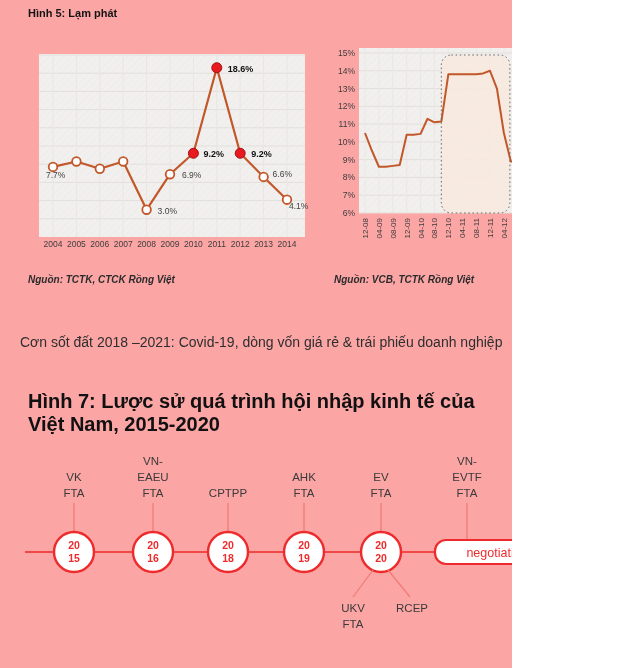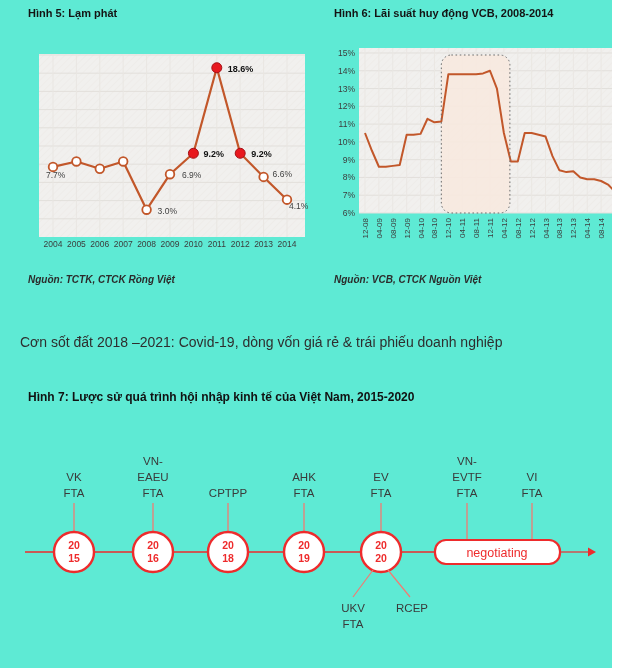--- a/index.html
+++ b/index.html
@@ -1,37 +1,36 @@
 <!DOCTYPE html>
 <html><head>
 <meta charset="utf-8">
 <style>
   html,body{margin:0;padding:0;background:#fff;}
   body{width:640px;height:668px;font-family:"Liberation Sans",sans-serif;}
-  .page{position:relative;width:612px;height:668px;background:#5eead4;overflow:hidden;}
+  .page{position:relative;width:512px;height:668px;background:#fca5a5;overflow:hidden;}
   .fig-title{position:absolute;font-size:11px;font-weight:bold;color:#141414;letter-spacing:0;}
   .t5{left:28px;top:7px;}
   .t6{left:334px;top:7px;}
   svg{position:absolute;display:block;}
   #chart5{left:25px;top:45px;}
   #chart6{left:330px;top:40px;}
   #chart7{left:0px;top:430px;}
   .source{position:absolute;font-size:10px;font-style:italic;font-weight:bold;color:#2b2b2b;}
   .s5{left:28px;top:274px;}
   .s6{left:334px;top:274px;}
   .s7{left:28px;top:646px;}
   .heading{position:absolute;left:20px;top:334px;width:600px;font-size:14px;color:#2e2e2e;}
-  .fig7-title{position:absolute;left:28px;top:390px;font-size:12px;font-weight:bold;color:#111;}
+  .fig7-title{position:absolute;left:28px;top:390px;font-size:20px;font-weight:bold;color:#111;}
 </style>
 </head>
 <body>
 
 <div class="page">
   <div class="fig-title t5">Hình 5: Lạm phát</div>
-  <div class="fig-title t6">Hình 6: Lãi suất huy động VCB, 2008-2014</div>
   <svg id="chart5" width="300" height="215">
       <defs>
         <pattern id="h5" width="5" height="5" patternUnits="userSpaceOnUse" patternTransform="rotate(45)">
           <line x1="0" y1="0" x2="0" y2="5" stroke="#eceae6" stroke-width="1.2"></line>
         </pattern>
       </defs>
       <rect x="14" y="9" width="266" height="183" fill="#f1f0ee"></rect>
       <rect x="14" y="9" width="266" height="183" fill="url(#h5)"></rect>
       <line x1="14" y1="173.8" x2="280" y2="173.8" stroke="#e2dfdb" stroke-width="1"></line>
       <line x1="14" y1="155.6" x2="280" y2="155.6" stroke="#e2dfdb" stroke-width="1"></line>
@@ -150,21 +149,21 @@
       <text x="190.79000000000002" y="178" font-size="8" fill="#3c3c3c" text-anchor="end" font-family="&quot;Liberation Sans&quot;,sans-serif" transform="rotate(-90 190.79000000000002 178)">08-12</text>
       <text x="204.68" y="178" font-size="8" fill="#3c3c3c" text-anchor="end" font-family="&quot;Liberation Sans&quot;,sans-serif" transform="rotate(-90 204.68 178)">12-12</text>
       <text x="218.57" y="178" font-size="8" fill="#3c3c3c" text-anchor="end" font-family="&quot;Liberation Sans&quot;,sans-serif" transform="rotate(-90 218.57 178)">04-13</text>
       <text x="232.46" y="178" font-size="8" fill="#3c3c3c" text-anchor="end" font-family="&quot;Liberation Sans&quot;,sans-serif" transform="rotate(-90 232.46 178)">08-13</text>
       <text x="246.35000000000002" y="178" font-size="8" fill="#3c3c3c" text-anchor="end" font-family="&quot;Liberation Sans&quot;,sans-serif" transform="rotate(-90 246.35000000000002 178)">12-13</text>
       <text x="260.24" y="178" font-size="8" fill="#3c3c3c" text-anchor="end" font-family="&quot;Liberation Sans&quot;,sans-serif" transform="rotate(-90 260.24 178)">04-14</text>
       <text x="274.13" y="178" font-size="8" fill="#3c3c3c" text-anchor="end" font-family="&quot;Liberation Sans&quot;,sans-serif" transform="rotate(-90 274.13 178)">08-14</text>
       <text x="288.02" y="178" font-size="8" fill="#3c3c3c" text-anchor="end" font-family="&quot;Liberation Sans&quot;,sans-serif" transform="rotate(-90 288.02 178)">12-14</text>
     </svg>
   <div class="source s5">Nguồn: TCTK, CTCK Rồng Việt</div>
-  <div class="source s6">Nguồn: VCB, CTCK Nguồn Việt</div>
+  <div class="source s6">Nguồn: VCB, TCTK Rồng Việt</div>
   <div class="heading">Cơn sốt đất 2018 –2021: Covid-19, dòng vốn giá rẻ &amp; trái phiếu doanh nghiệp</div>
   <div class="fig7-title">Hình 7: Lược sử quá trình hội nhập kinh tế của Việt Nam, 2015-2020</div>
   <svg id="chart7" width="640" height="214">
       <line x1="25" y1="122" x2="435" y2="122" stroke="#ee2b2c" stroke-width="1.4"></line>
       <line x1="558" y1="122" x2="588" y2="122" stroke="#ee2b2c" stroke-width="1.2"></line>
       <polygon points="588,117.5 596,122 588,126.5" fill="#ee2b2c"></polygon>
       <line x1="74" y1="73" x2="74" y2="101" stroke="#f27a72" stroke-width="1.3"></line>
       <text x="74" y="51" font-size="11.5" fill="#3a3a3a" text-anchor="middle" font-family="&quot;Liberation Sans&quot;,sans-serif">VK</text>
       <text x="74" y="67" font-size="11.5" fill="#3a3a3a" text-anchor="middle" font-family="&quot;Liberation Sans&quot;,sans-serif">FTA</text>
       <circle cx="74" cy="122" r="20" fill="#ffffff" stroke="#ee2b2c" stroke-width="2.4"></circle>

